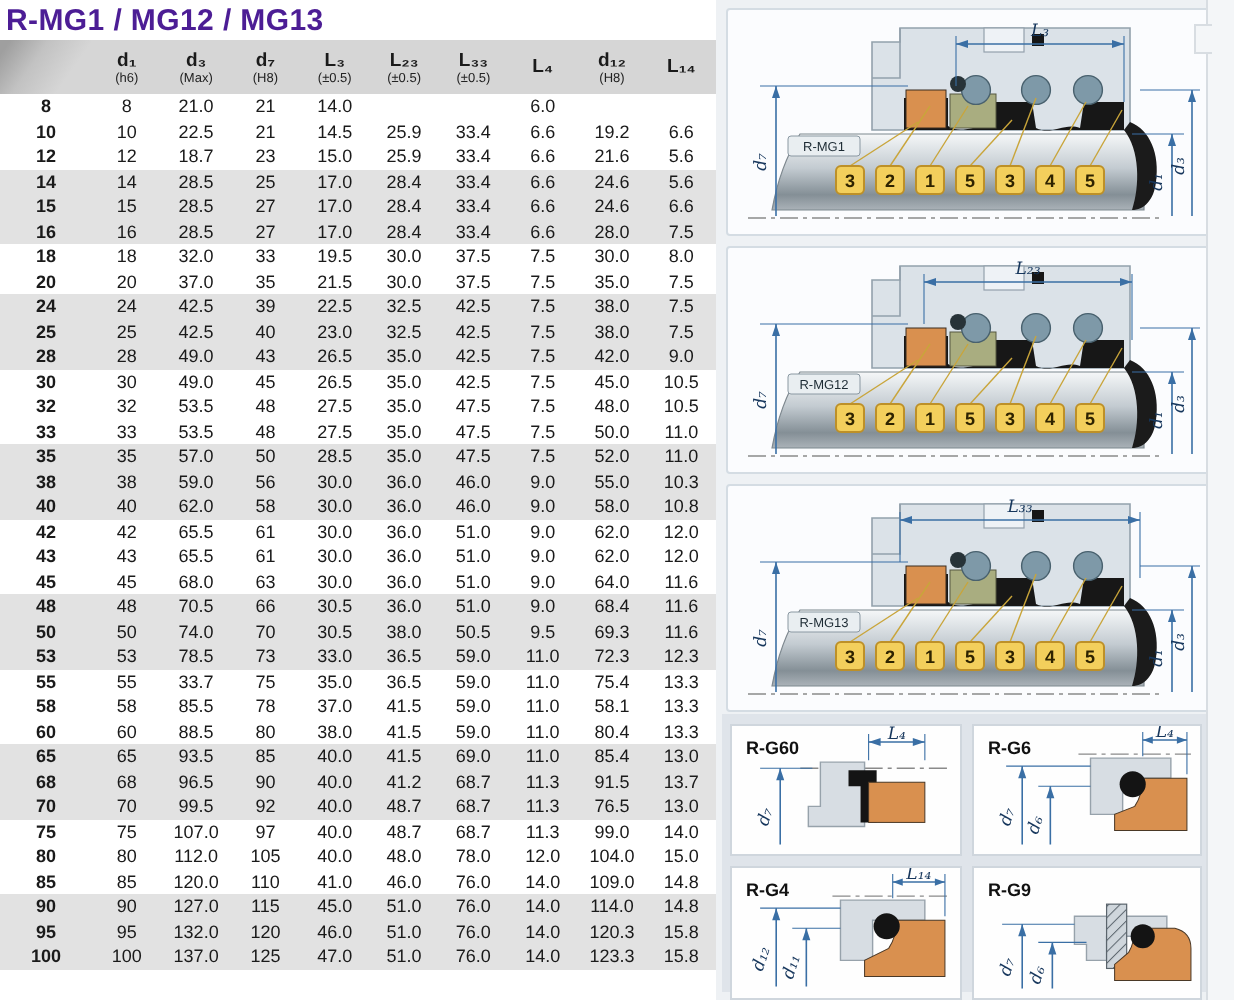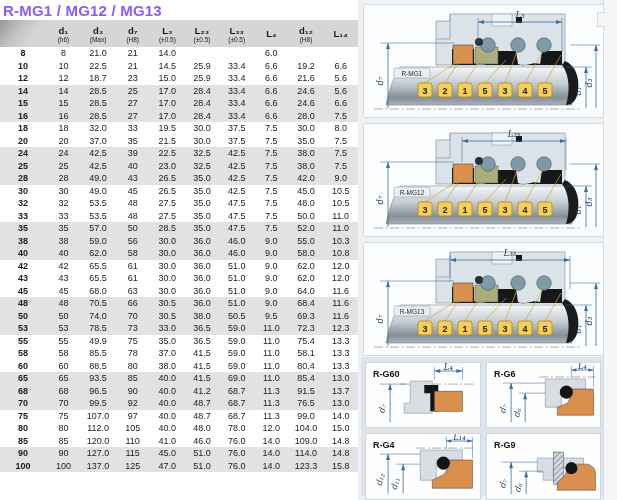--- a/index.html
+++ b/index.html
@@ -1,20 +1,20 @@
 <!DOCTYPE html>
 <html><head>
 <meta charset="utf-8">
 <style>
   html,body{margin:0;padding:0;background:#fff;font-family:"Liberation Sans",sans-serif;}
   .page{position:relative;width:617px;height:500px;background:#ffffff;overflow:hidden;}
 
   
   .left{position:absolute;left:0;top:0;width:358px;}
-  .title{margin:0;padding:2px 0 1px 3px;font-size:15px;font-weight:bold;color:#8b5cf6;
+  .title{margin:0;padding:2px 0 1px 3px;font-size:15px;font-weight:bold;color:#4c1d95;
          letter-spacing:.2px;font-family:"Liberation Sans",sans-serif;}
   table.dims{border-collapse:collapse;table-layout:fixed;width:358px;}
   table.dims th,table.dims td{padding:0;text-align:center;color:#1a1a1a;
       font-size:9px;height:12.5px;line-height:12.5px;overflow:hidden;white-space:nowrap;}
   table.dims thead th{background:#d6d6d6;height:27px;vertical-align:middle;font-weight:normal;}
   table.dims thead th.c0{background:linear-gradient(125deg,#9f9f9f 8%,#c2c2c2 38%,#d6d6d6 72%);}
   .hmain{display:block;font-size:9.5px;font-weight:bold;line-height:11px;}
   .hsub{display:block;font-size:6.5px;line-height:7px;color:#222;}
   td.c0{font-weight:bold;}
   tr.band td{background:#e2e2e2;}
@@ -375,21 +375,21 @@
             <td>33.0</td>
             <td>36.5</td>
             <td>59.0</td>
             <td>11.0</td>
             <td>72.3</td>
             <td>12.3</td>
           </tr>
           <tr>
             <td class="c0">55</td>
             <td>55</td>
-            <td>49.9</td>
+            <td>33.7</td>
             <td>75</td>
             <td>35.0</td>
             <td>36.5</td>
             <td>59.0</td>
             <td>11.0</td>
             <td>75.4</td>
             <td>13.3</td>
           </tr>
           <tr>
             <td class="c0">58</td>
@@ -491,20 +491,32 @@
             <td class="c0">90</td>
             <td>90</td>
             <td>127.0</td>
             <td>115</td>
             <td>45.0</td>
             <td>51.0</td>
             <td>76.0</td>
             <td>14.0</td>
             <td>114.0</td>
             <td>14.8</td>
+          </tr>
+          <tr class="band">
+            <td class="c0">95</td>
+            <td>95</td>
+            <td>132.0</td>
+            <td>120</td>
+            <td>46.0</td>
+            <td>51.0</td>
+            <td>76.0</td>
+            <td>14.0</td>
+            <td>120.3</td>
+            <td>15.8</td>
           </tr>
           <tr class="band">
             <td class="c0">100</td>
             <td>100</td>
             <td>137.0</td>
             <td>125</td>
             <td>47.0</td>
             <td>51.0</td>
             <td>76.0</td>
             <td>14.0</td>

